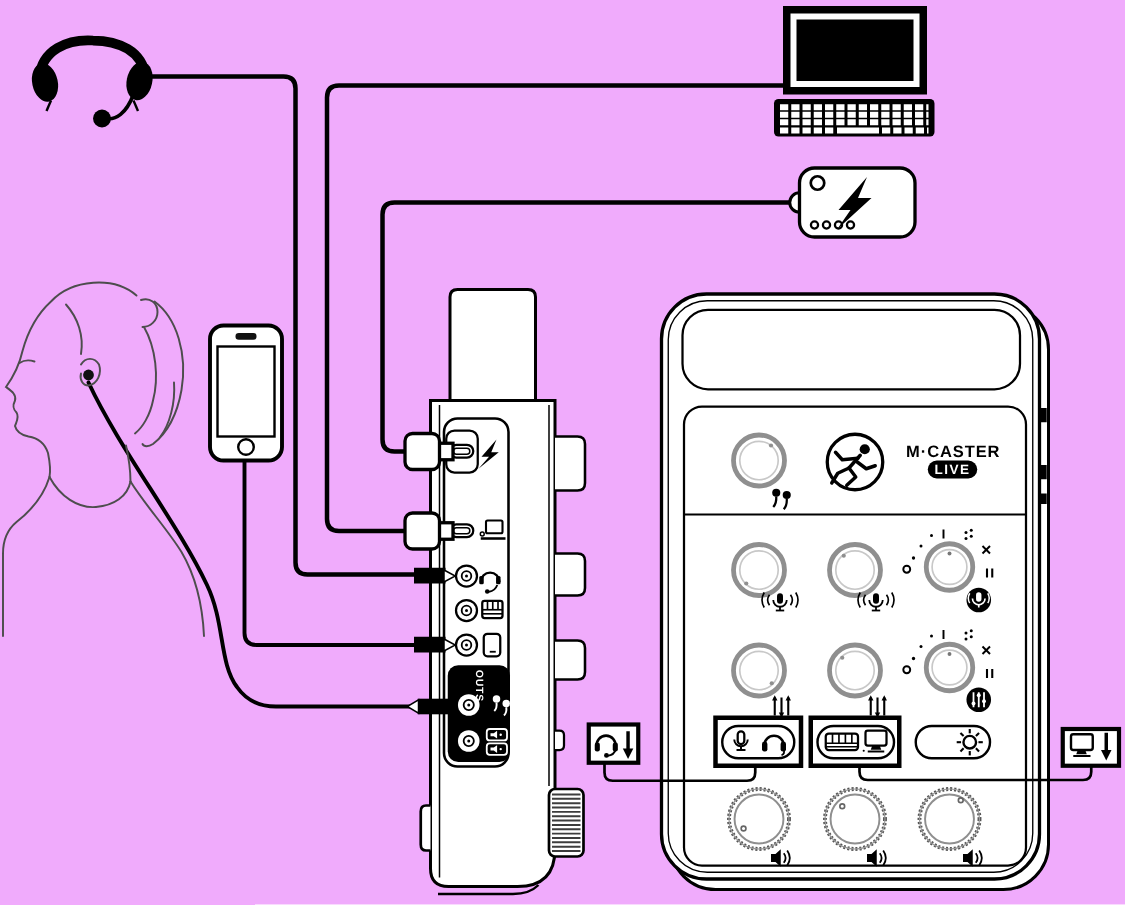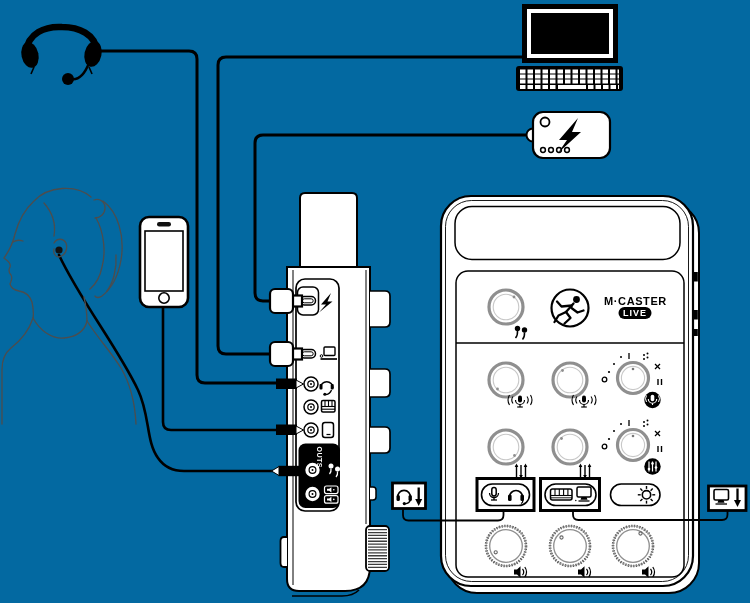--- a/index.html
+++ b/index.html
@@ -1,16 +1,16 @@
 <!DOCTYPE html>
 <html><head>
 <meta charset="utf-8">
 <style>
   html,body{margin:0;padding:0;background:#fff;}
-  .stage{position:relative;width:750px;height:603px;background:#0369a1;overflow:hidden;
+  .stage{position:relative;width:750px;height:603px;background:#f0abfc;overflow:hidden;
          font-family:"Liberation Sans",sans-serif;}
   svg{display:block;}
   .ln{stroke:#000;fill:none;}
   .person path{stroke:#4d4d4d;stroke-width:1.3;fill:none;stroke-linecap:round;}
   text{font-family:"Liberation Sans",sans-serif;}
 </style>
 </head>
 <body>
 
 <div class="stage">

